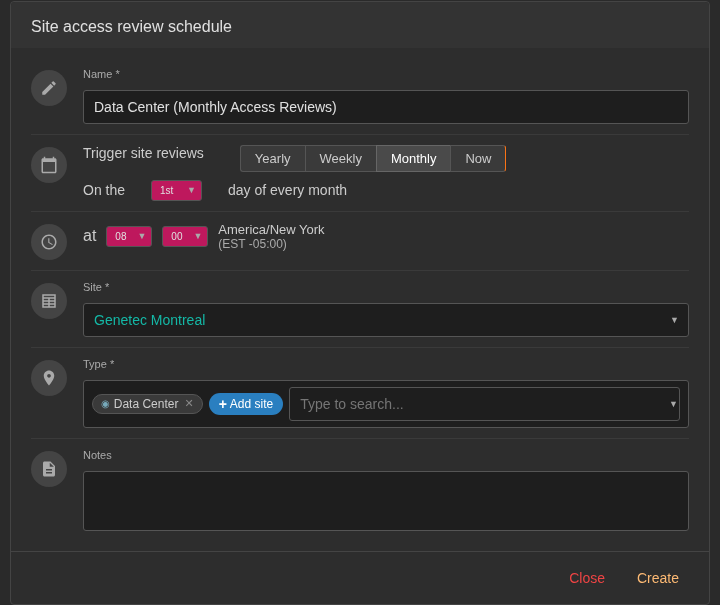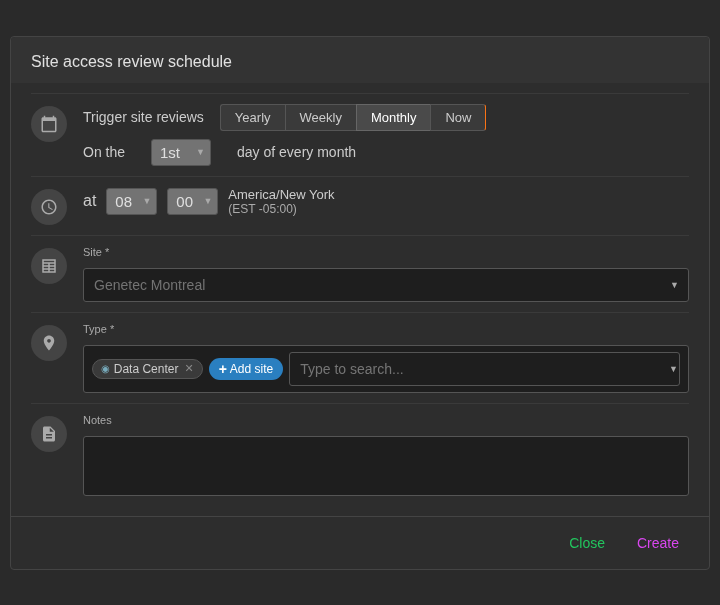--- a/index.html
+++ b/index.html
@@ -121,24 +121,24 @@
     .day-row label {
       font-size: 14px;
       color: #ccc;
     }
     .select-wrapper {
       position: relative;
       display: inline-flex;
       align-items: center;
     }
     .select-wrapper select {
-      background: #737373;
+      background: #be185d;
       border: 1px solid #555;
       color: #e0e0e0;
-      font-size: 15px;
+      font-size: 10px;
       padding: 4px 24px 4px 8px;
       border-radius: 3px;
       appearance: none;
       cursor: pointer;
       outline: none;
     }
     .select-wrapper::after {
       content: '▼';
       font-size: 9px;
       color: #aaa;
@@ -169,21 +169,21 @@
       font-size: 12px;
       color: #aaa;
     }
     .site-select-wrapper {
       position: relative;
     }
     .site-select-wrapper select {
       width: 100%;
       background: #1e1e1e;
       border: 1px solid #555;
-      color: #737373;
+      color: #14b8a6;
       font-size: 14px;
       padding: 8px 30px 8px 10px;
       border-radius: 3px;
       appearance: none;
       cursor: pointer;
       outline: none;
     }
     .site-select-wrapper::after {
       content: '▼';
       font-size: 9px;
@@ -266,57 +266,68 @@
       display: flex;
       justify-content: flex-end;
       align-items: center;
       padding: 12px 20px;
       gap: 12px;
       border-top: 1px solid #444;
     }
     .btn-close {
       background: transparent;
       border: none;
-      color: #22c55e;
+      color: #ef4444;
       font-size: 14px;
       cursor: pointer;
       padding: 6px 10px;
       text-align: center;
     }
     .btn-create {
       background: transparent;
       border: none;
-      color: #d946ef;
+      color: #fdba74;
       font-size: 14px;
       cursor: pointer;
       padding: 6px 10px;
     }
     .row-divider {
       border: none;
       border-top: 1px solid #3a3a3a;
       margin: 0;
     }
   </style>
 </head>
 <body>
 
 <div class="dialog">
   <div class="dialog-title">Site access review schedule</div>
   <div class="dialog-body">
 
+    <div class="form-row">
+      <div class="row-icon">
+        <svg viewBox="0 0 24 24" xmlns="http://www.w3.org/2000/svg">
+          <path d="M3 17.25V21h3.75L17.81 9.94l-3.75-3.75L3 17.25zm17.71-10.21a1 1 0 0 0 0-1.41l-2.34-2.34a1 1 0 0 0-1.41 0l-1.83 1.83 3.75 3.75 1.83-1.83z"></path>
+        </svg>
+      </div>
+      <div class="row-content">
+        <div class="field-label">Name *</div>
+        <input type="text" value="Data Center (Monthly Access Reviews)" style="">
+      </div>
+    </div>
     <hr class="row-divider">
 
     <div class="form-row">
       <div class="row-icon">
         <svg viewBox="0 0 24 24" xmlns="http://www.w3.org/2000/svg">
           <path d="M20 3h-1V1h-2v2H7V1H5v2H4C2.9 3 2 3.9 2 5v16c0 1.1.9 2 2 2h16c1.1 0 2-.9 2-2V5c0-1.1-.9-2-2-2zm0 18H4V8h16v13z"></path>
         </svg>
       </div>
       <div class="row-content">
-        <div style="display:flex; align-items:center; gap:0;">
+        <div style="display:flex; align-items:flex-start; gap:20px;">
           <span style="font-size:14px; color:#ccc;">Trigger site reviews</span>
           <div class="trigger-buttons">
             <button class="trigger-btn">Yearly</button>
             <button class="trigger-btn">Weekly</button>
             <button class="trigger-btn active">Monthly</button>
             <button class="trigger-btn">Now</button>
           </div>
         </div>
         <div class="day-row">
           <label>On the</label>

